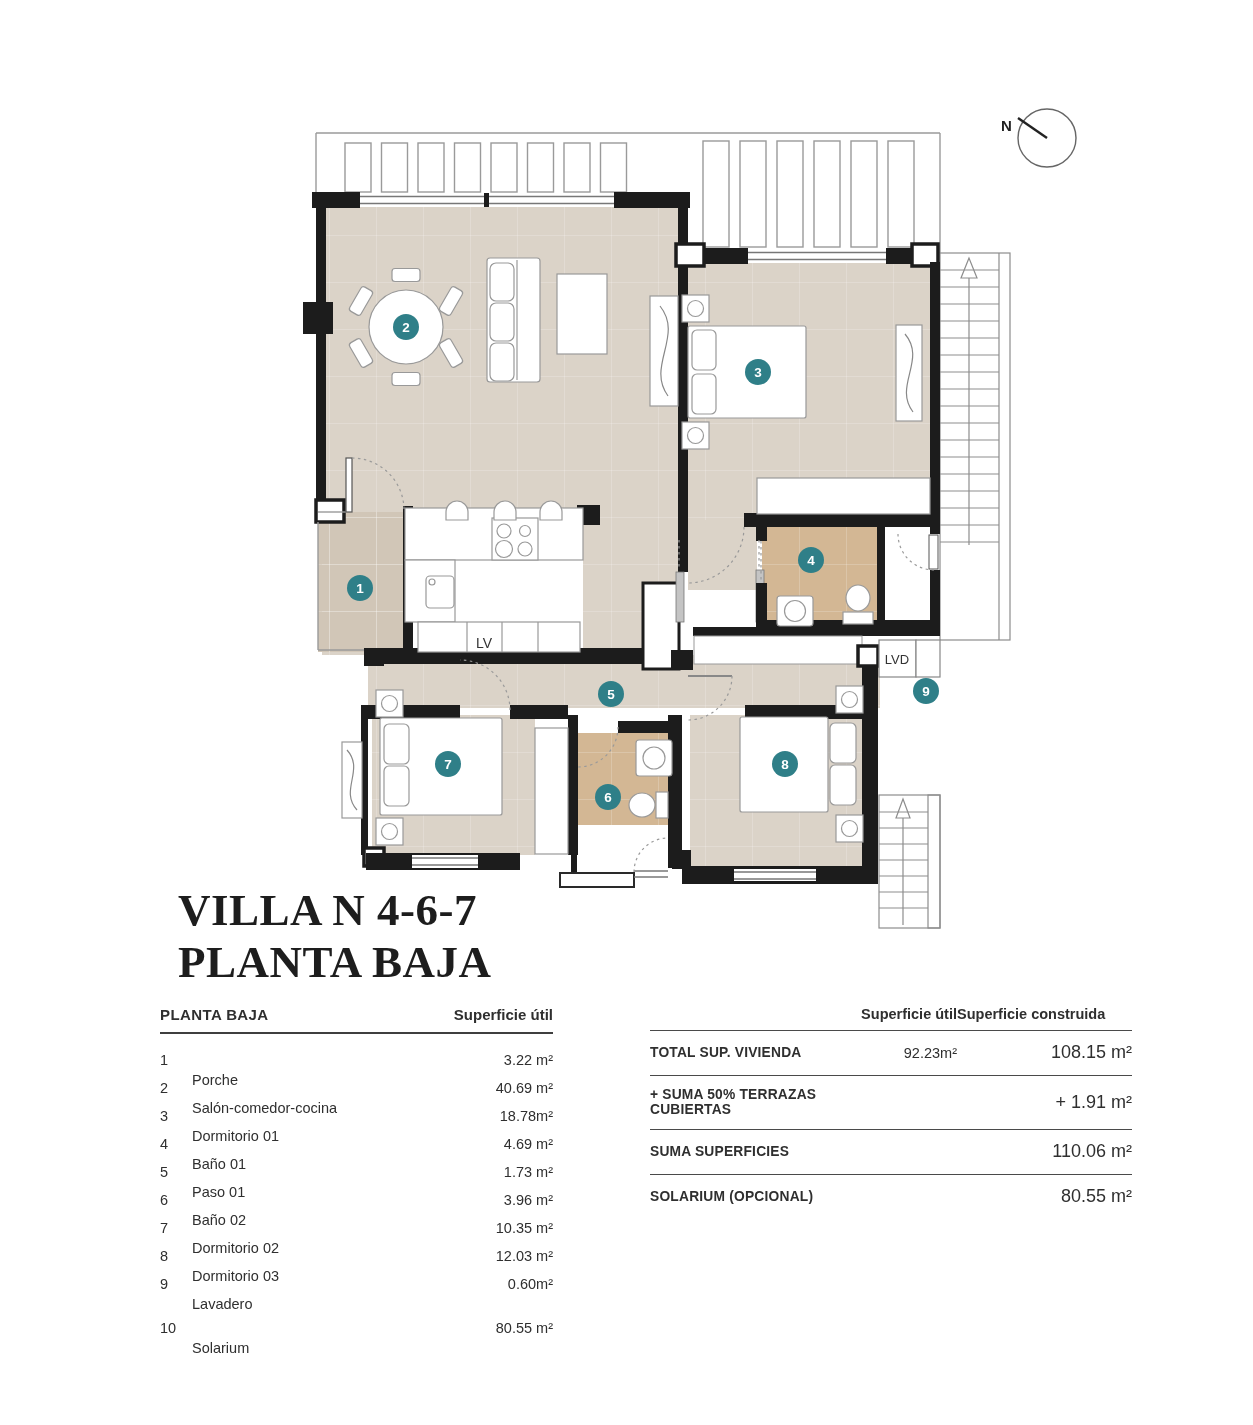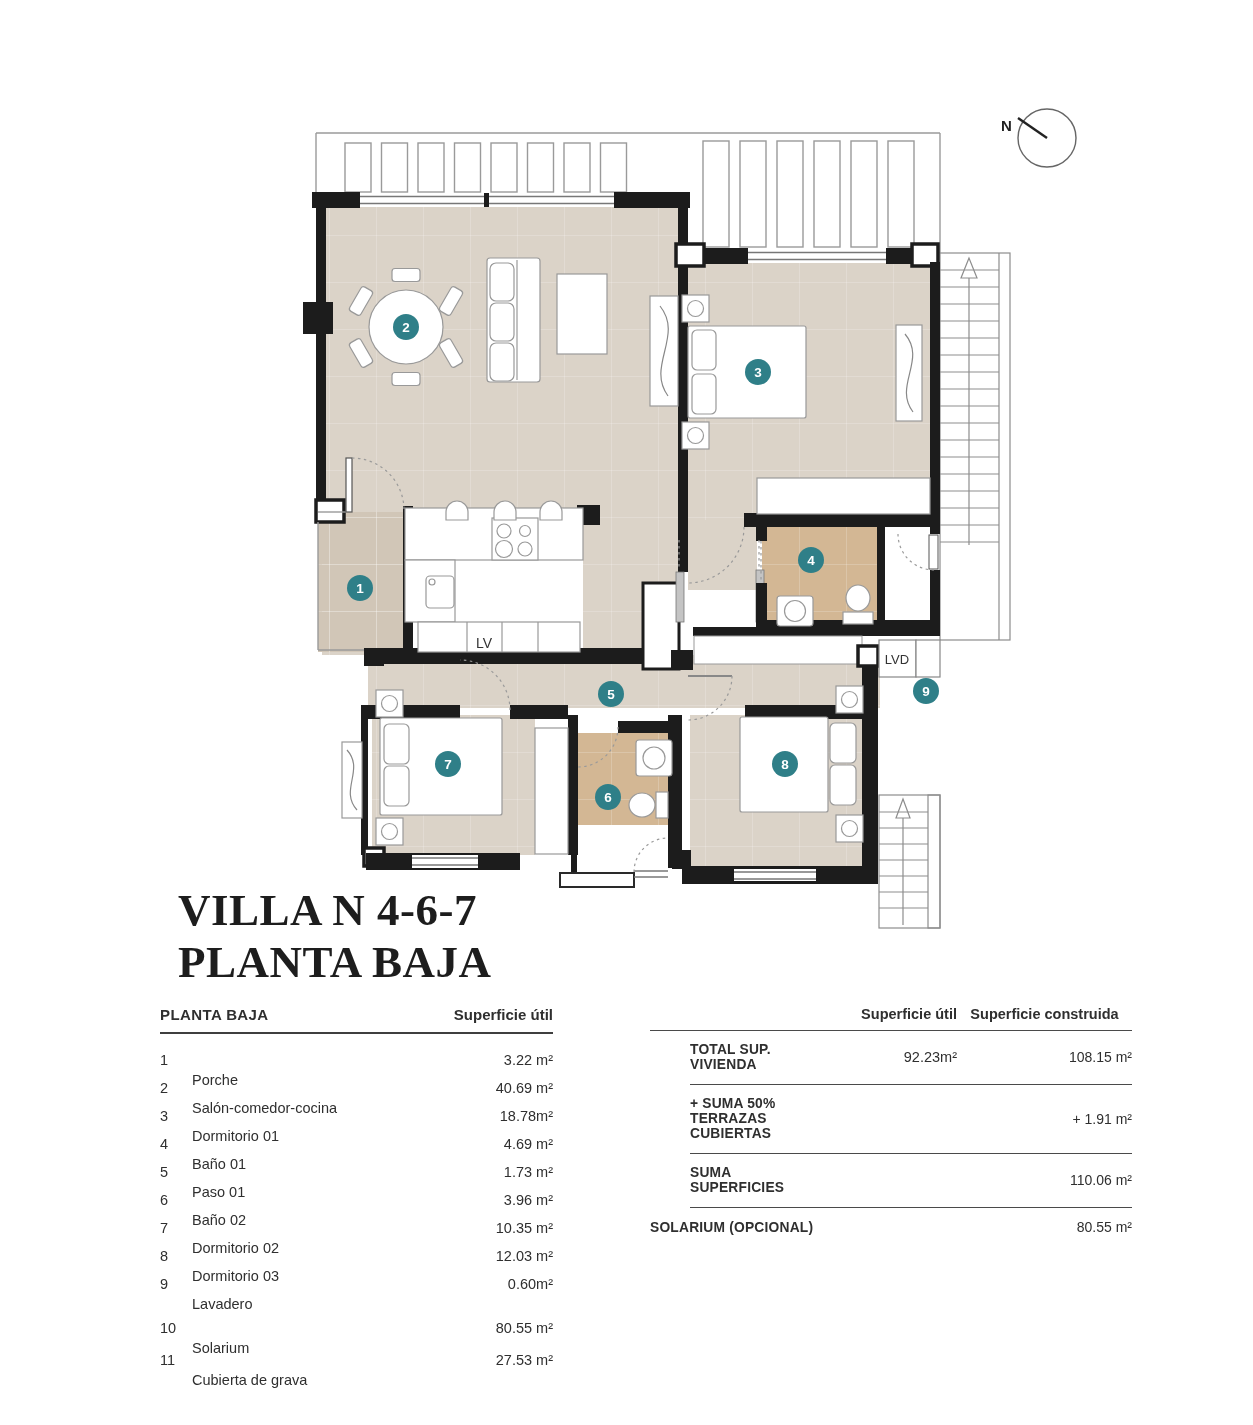--- a/index.html
+++ b/index.html
@@ -21,26 +21,26 @@
   .tnum{width:32px;flex:0 0 32px;}
   .tname{flex:1;margin-top:40px;}
   .tarea{text-align:right;}
   #cubierta-head{margin-top:6px;}
   .rows2{padding-top:14px;}
   
   #right-table{position:absolute;left:650px;top:1006px;width:482px;}
   .sum-head{display:flex;justify-content:flex-end;border-bottom:1.6px solid #4a4a4a;
       padding-bottom:8px;font-weight:700;font-size:14.5px;}
   .sum-head .h-util{width:140px;text-align:right;}
-  .sum-head .h-constr{width:175px;text-align:center;}
+  .sum-head .h-constr{width:175px;text-align:left;}
   .sum-row{display:flex;align-items:center;padding:11px 0 12px 0;}
-  .sum-row.ruled{border-bottom:1.6px solid #4a4a4a;margin-left:40px;}
+  .sum-row.ruled{border-bottom:1.6px solid #4a4a4a;}
   .sum-label{flex:1;font-weight:700;font-size:13.8px;letter-spacing:.2px;}
   .sum-util{width:140px;text-align:right;font-size:14.5px;}
-  .sum-constr{width:175px;text-align:right;font-size:14px;}
+  .sum-constr{width:175px;text-align:right;font-size:18px;}
 </style>
 </head>
 <body>
 
 <div id="page">
 
   <svg id="plan-svg" width="1253" height="960" viewBox="0 0 1253 960">
     <defs>
       <pattern id="tile" width="47" height="47" patternUnits="userSpaceOnUse">
         <path d="M47 0H0V47" fill="none" stroke="#ffffff" stroke-opacity=".38" stroke-width="1"></path>
@@ -440,25 +440,20 @@
           <span class="tname">Lavadero</span>
           <span class="tarea">0.60m²</span>
         </div>
       </div>
     <div class="rows2" id="pc-rows">
         <div class="trow trow2">
           <span class="tnum">10</span>
           <span class="tname">Solarium</span>
           <span class="tarea">80.55 m²</span>
         </div>
-        <div class="trow trow2">
-          <span class="tnum">11</span>
-          <span class="tname">Cubierta de grava</span>
-          <span class="tarea">27.53 m²</span>
-        </div>
       </div>
   </div>
 
   <div id="right-table">
     <div class="sum-head">
       <span class="h-util">Superficie útil</span>
       <span class="h-constr">Superficie construida</span>
     </div>
     <div id="sum-rows">
         <div class="sum-row ruled">

